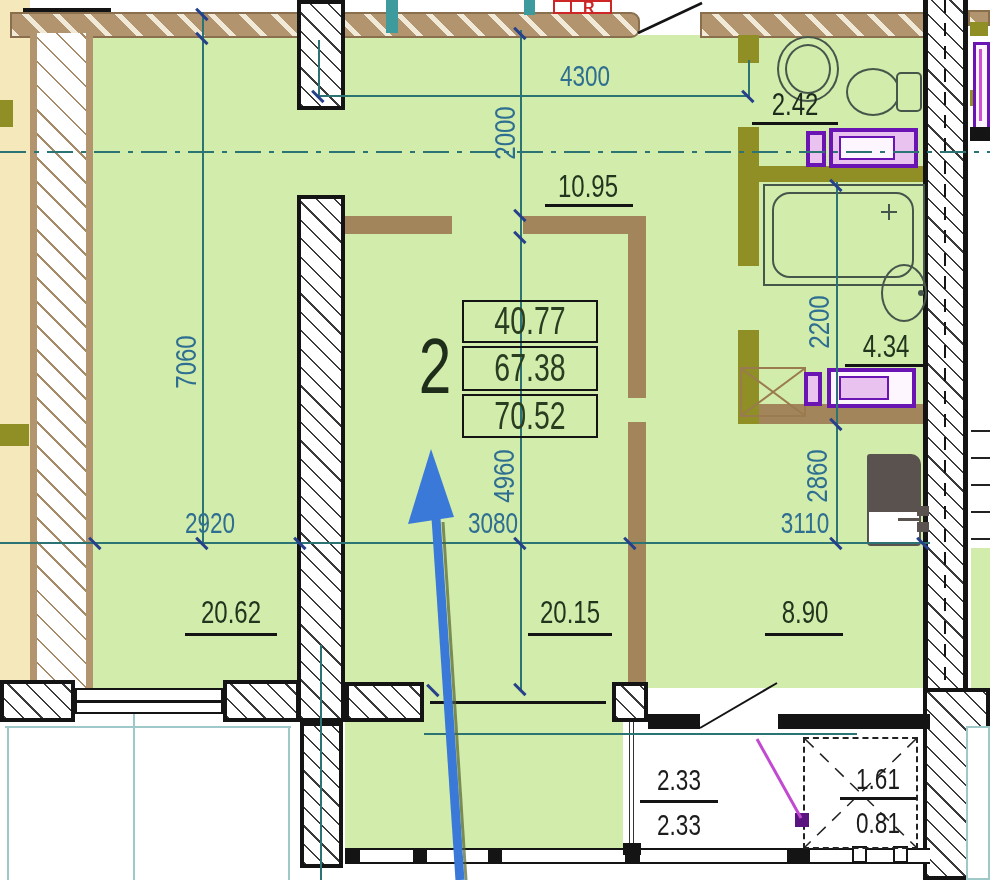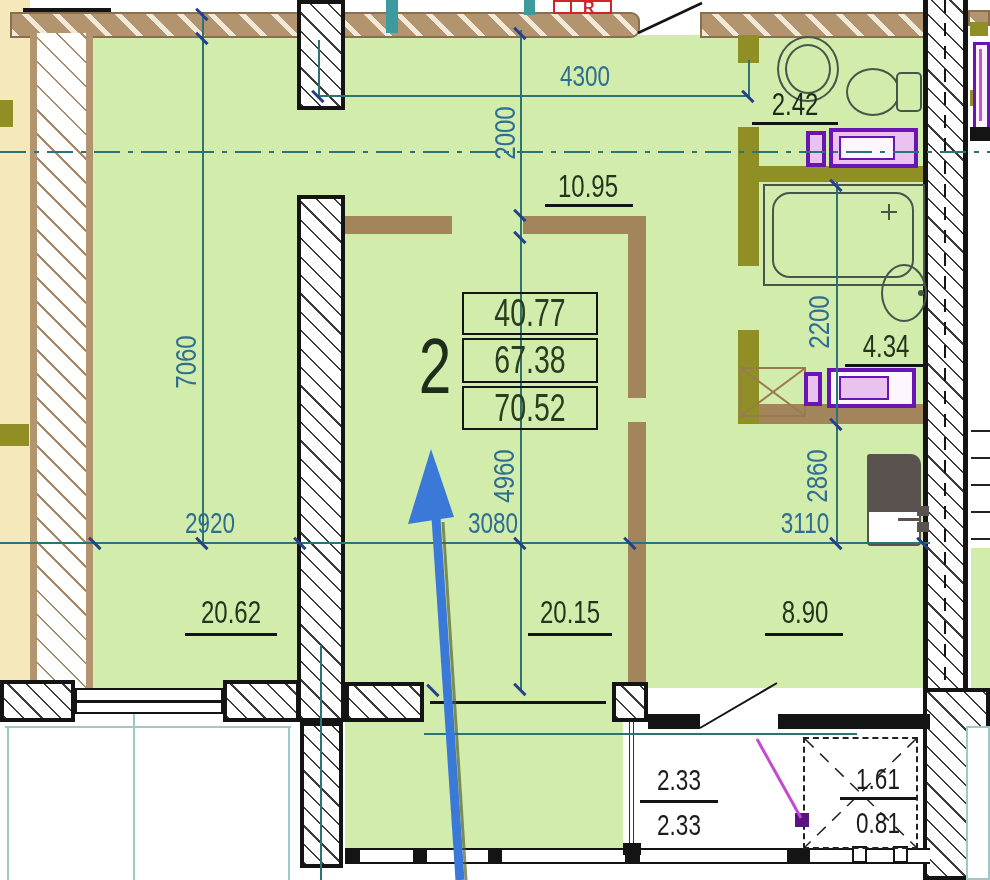--- a/index.html
+++ b/index.html
@@ -182,21 +182,21 @@
   <div class="tick" style="left:622px;top:542px;"></div>
   <div class="tick" style="left:828px;top:542px;"></div>
   <div class="tick" style="left:915px;top:542px;"></div>
   <div class="tick" style="left:512px;top:236px;"></div>
   <div class="tick" style="left:512px;top:688px;"></div>
   <div class="tick" style="left:425px;top:689px;"></div>
   <div class="tick" style="left:828px;top:184px;"></div>
   <div class="tick" style="left:828px;top:423px;"></div>
 
   <span class="lbl" style="left:435px;top:366px;font-size:78px;color:#1e2e1a;">2</span>
-  <div style="left:462px;top:292px;width:136px;height:139px;">
+  <div style="left:462px;top:300px;width:136px;height:139px;">
     <div style="left:0;top:0;width:136px;height:43px;border:2.5px solid #141414;"></div>
     <div style="left:0;top:46px;width:136px;height:45px;border:2.5px solid #141414;"></div>
     <div style="left:0;top:94px;width:136px;height:44px;border:2.5px solid #141414;"></div>
     <span class="lbl" style="left:68px;top:21px;font-size:38px;color:#293d20;">40.77</span>
     <span class="lbl" style="left:68px;top:68px;font-size:38px;color:#293d20;">67.38</span>
     <span class="lbl" style="left:68px;top:116px;font-size:38px;color:#293d20;">70.52</span>
   </div>
 
   <span class="lbl dimtxt" style="left:585px;top:76px;">4300</span>
   <span class="lblrot dimtxt" style="left:505px;top:133px;">2000</span>

